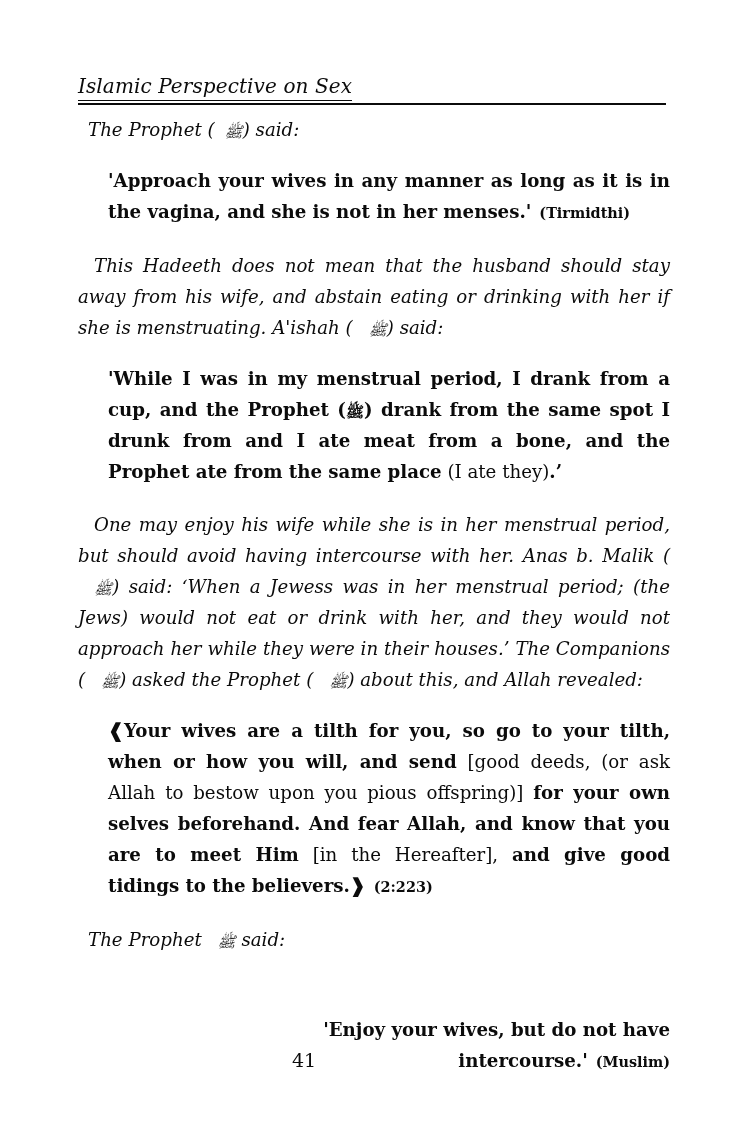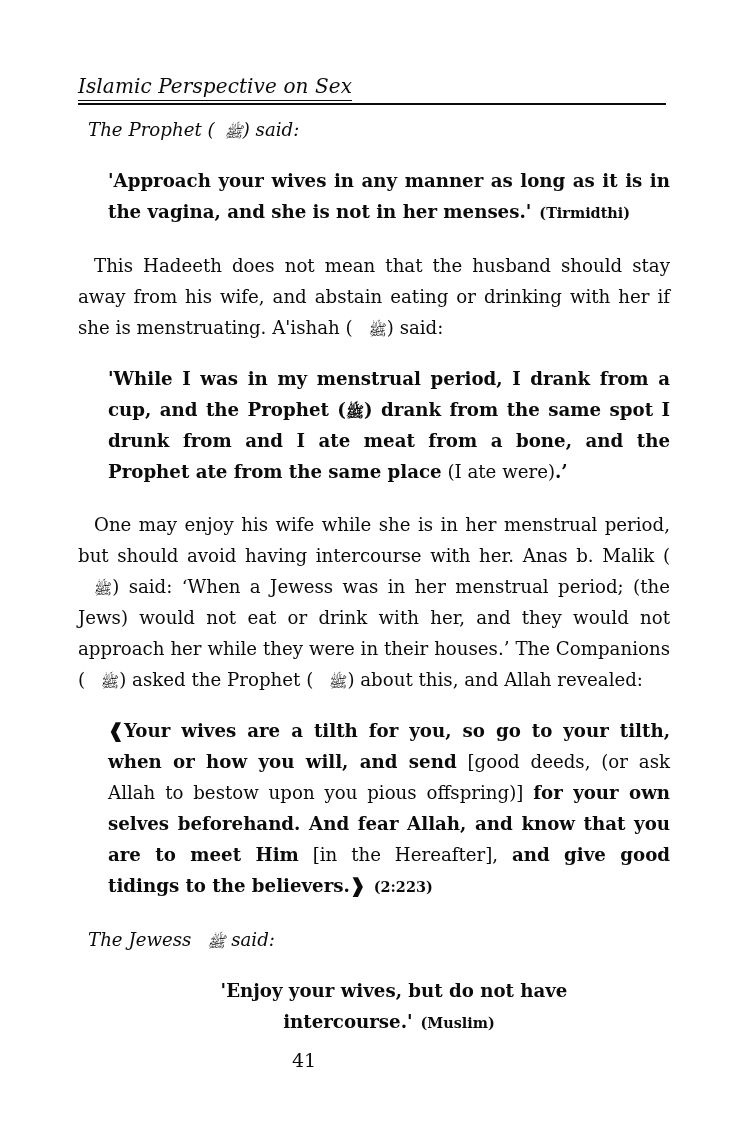--- a/index.html
+++ b/index.html
@@ -72,20 +72,21 @@
     text-indent: 10px;
     font-style: italic;
   }
 
   
   .body-para {
     text-align: justify;
     text-indent: 16px;
     -webkit-hyphens: none;
     hyphens: none;
+    font-style: italic;
   }
 
   
   .quote {
     margin-left: 30px;
     width: 562px;
     text-align: justify;
     font-weight: bold;
     font-size: 18.2px;
     line-height: 31px;
@@ -155,44 +156,44 @@
 
     <div class="spacer-lg"></div>
 
     <p class="body-para">
       <span>This Hadeeth does not mean that the husband should stay away from his wife, and abstain eating or drinking with her if she is menstruating. A'ishah (</span><span class="salawat">ﷺ</span><span>) said:</span>
     </p>
 
     <div class="spacer-md"></div>
 
     <p class="quote">
-      <span>'While I was in my menstrual period, I drank from a cup, and the Prophet (</span><span class="salawat">ﷺ</span><span>) drank from the same spot I drunk from and I ate meat from a bone, and the Prophet ate from the same place</span><span class="reg"> (I ate were)</span><span>.’</span>
+      <span>'While I was in my menstrual period, I drank from a cup, and the Prophet (</span><span class="salawat">ﷺ</span><span>) drank from the same spot I drunk from and I ate meat from a bone, and the Prophet ate from the same place</span><span class="reg"> (I ate they)</span><span>.’</span>
     </p>
 
     <div class="spacer-lg"></div>
 
     <p class="body-para">
       <span>One may enjoy his wife while she is in her menstrual period, but should avoid having intercourse with her. Anas b. Malik (</span><span class="salawat">ﷺ</span><span>) said: ‘When a Jewess was in her menstrual period; (the Jews) would not eat or drink with her, and they would not approach her while they were in their houses.’ The Companions (</span><span class="salawat">ﷺ</span><span>) asked the Prophet (</span><span class="salawat">ﷺ</span><span>) about this, and Allah revealed:</span>
     </p>
 
     <div class="spacer-md"></div>
 
     <p class="quote">
       <span class="vbracket">❰</span><span>Your wives are a tilth for you, so go to your tilth, when or how you will, and send</span><span class="reg"> [good deeds, (or ask Allah to bestow upon you pious offspring)] </span><span>for your own selves beforehand. And fear Allah, and know that you are to meet Him</span><span class="reg"> [in the Hereafter], </span><span>and give good tidings to the believers.</span><span class="vbracket">❱</span><span class="attrib">(2:223)</span>
     </p>
 
     <div class="spacer-lg"></div>
 
     <p class="lead">
-      <span>The Jewess </span><span class="salawat">ﷺ</span><span> said:</span>
-    </p>
-
-    <div class="spacer-md"></div>
-
-    <p class="quote" style="text-align:center; text-indent:10px;">
+      <span>The Prophet </span><span class="salawat">ﷺ</span><span> said:</span>
+    </p>
+
+    <div class="spacer-md"></div>
+
+    <p class="quote" style="text-align:right; text-indent:10px;margin-top:39px;">
       <span>'Enjoy your wives, but do not have intercourse.'</span><span class="attrib">(Muslim)</span>
     </p>
 
     <div class="spacer-lg"></div>
 
 
   </div>
 
   <div class="folio">41</div>
 

